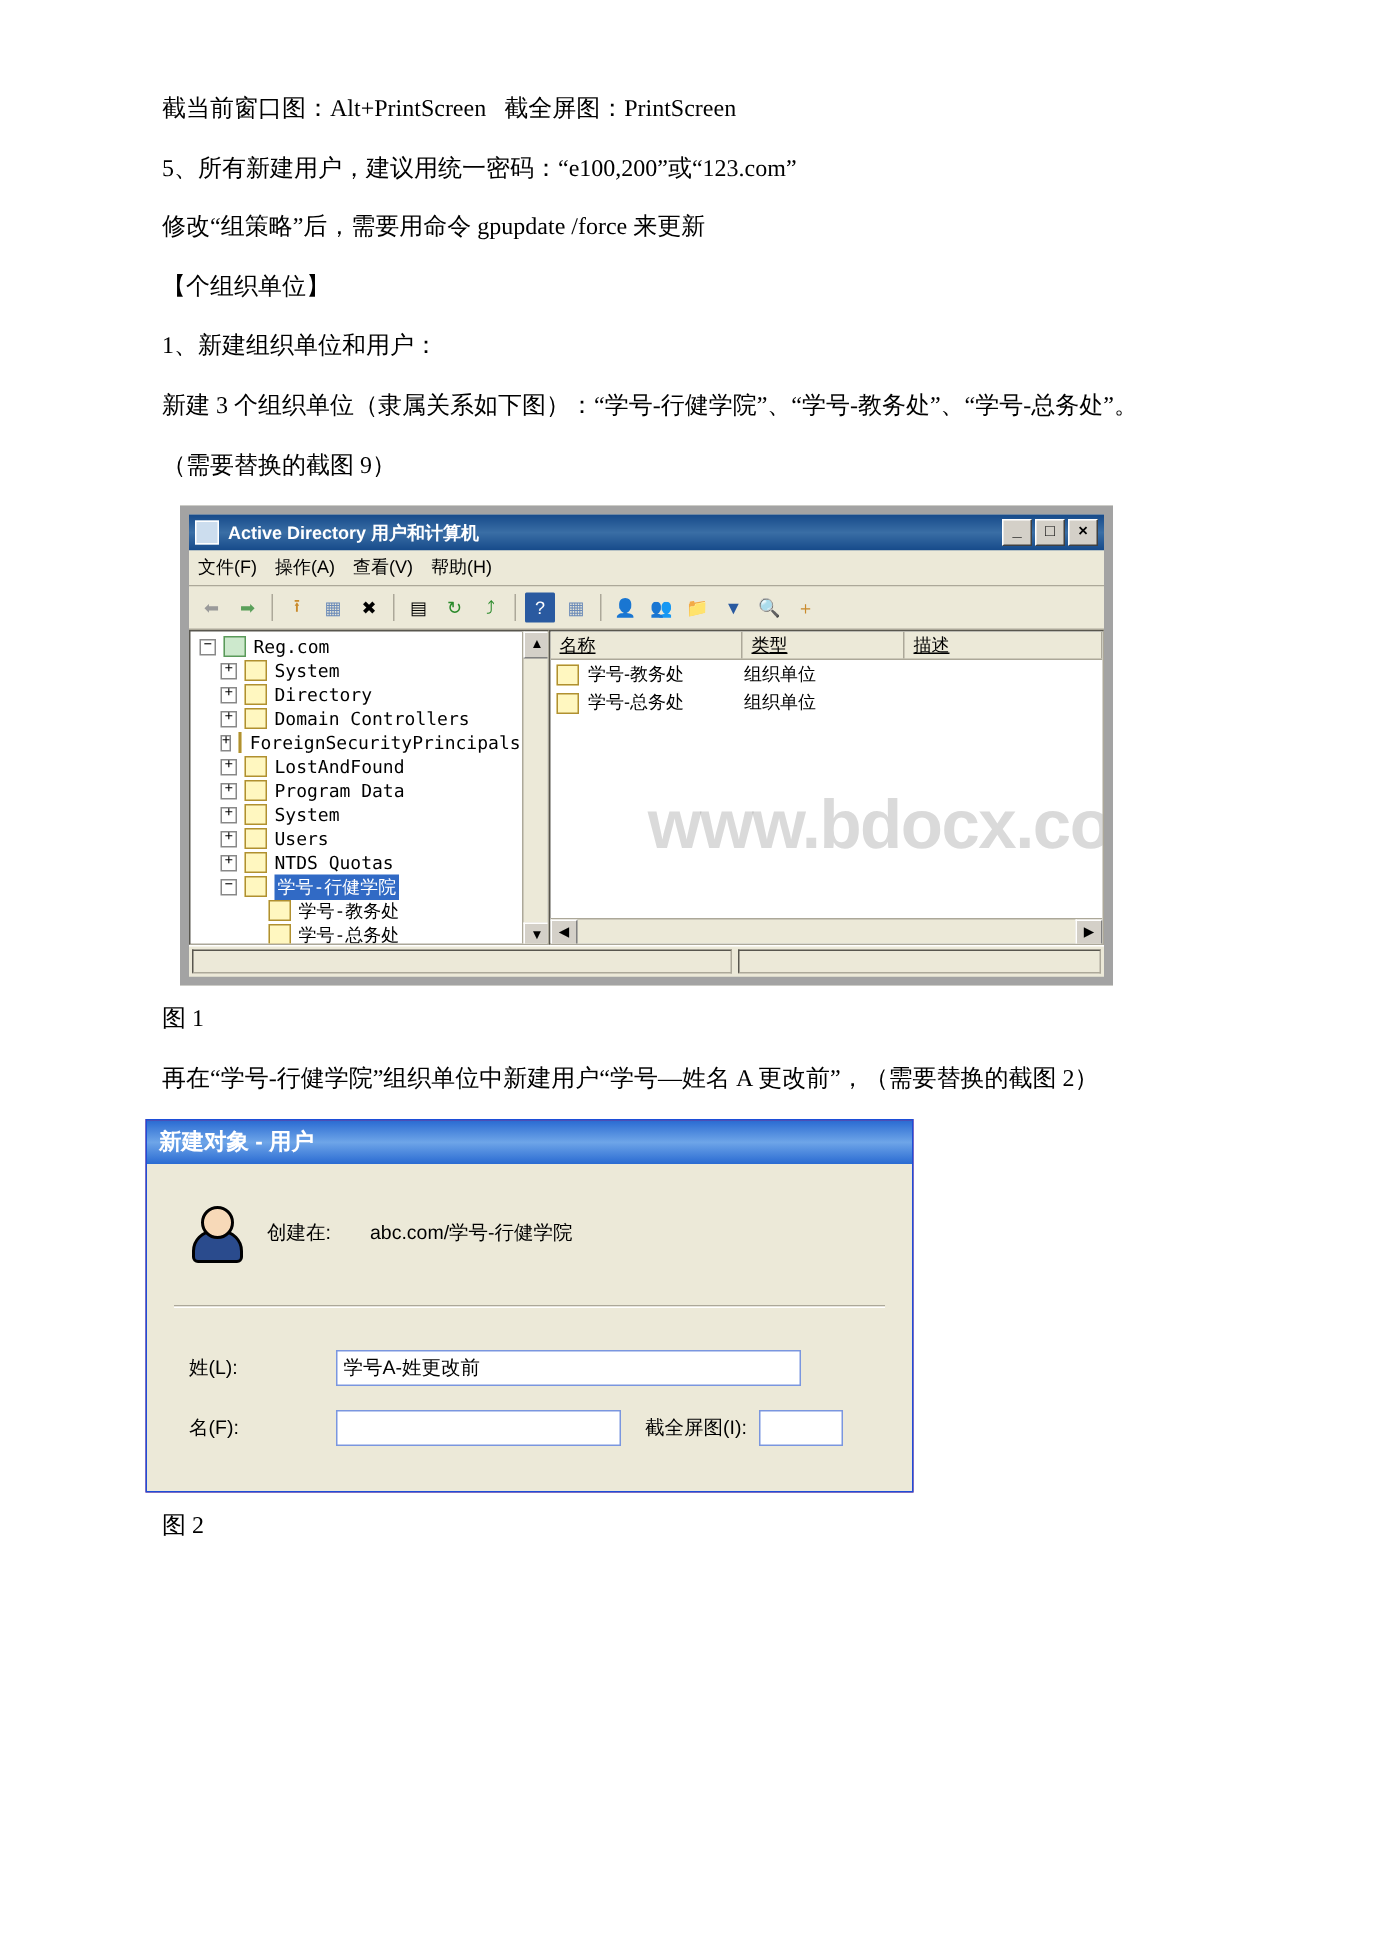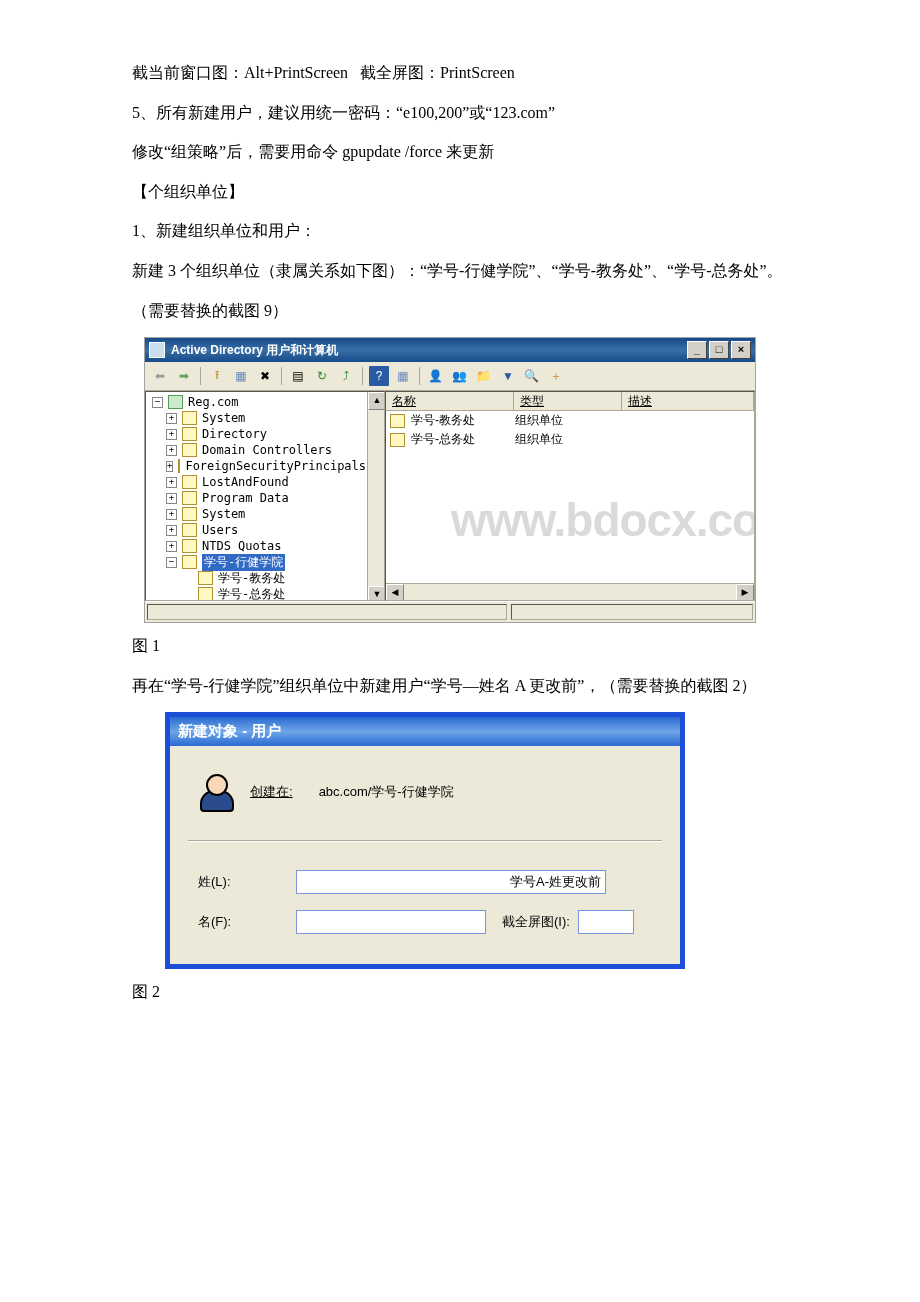--- a/index.html
+++ b/index.html
@@ -5,41 +5,41 @@
   body {
     font-family: "SimSun", "宋体", serif;
     font-size: 16px;
     color: #000;
     background: #fff;
     margin: 0;
     padding: 0;
     width: 920px;
   }
   .page {
-    padding: 60px 100px 60px 100px;
+    padding: 60px 100px 60px 76px;
   }
   .para {
     margin: 0 0 14px 0;
     text-indent: 2em;
     line-height: 1.6;
   }
   .caption {
     margin: 10px 0 14px 0;
     text-indent: 2em;
     line-height: 1.6;
   }
 
   
   .fig1 {
     margin: 10px 0 8px 44px;
     width: 610px;
     font-family: "SimSun", Tahoma, sans-serif;
     font-size: 12px;
     color: #000;
-    border: 1px solid #a3a3a3;
+    border: 6px solid #a3a3a3;
     background: #ece9d8;
   }
   .titlebar1 {
     display: flex;
     align-items: center;
     background: linear-gradient(#164a8a, #3a6ea5, #164a8a);
     color: #fff;
     font-weight: bold;
     padding: 2px 4px;
     height: 20px;
@@ -218,25 +218,25 @@
     color: rgba(150,150,150,0.35);
     letter-spacing: -1px;
     font-family: Arial, sans-serif;
     pointer-events: none;
     white-space:nowrap;
     text-align:center;
   }
 
   
   .fig2 {
-    margin: 14px 0 8px 65px;
+    margin: 14px 0 8px 21px;
     width: 510px;
     font-family: "SimSun", Tahoma, sans-serif;
     font-size: 13px;
-    border: 5px solid #1d4ed8;
+    border: 1px solid #1d4ed8;
     background: #be185d;
   }
   .titlebar2 {
     background: linear-gradient(#2a6bd2, #6ea5e8, #2a6bd2);
     color: #fff;
     font-weight: bold;
     padding: 5px 8px;
     font-size: 15px;
   }
   .dlgbody {
@@ -264,42 +264,40 @@
   .usericon .body {
     width: 30px; height: 18px;
     background: #2a4b8d;
     border: 2px solid #000;
     border-radius: 14px 14px 4px 4px;
     position: absolute;
     left: 2px; top: 16px;
   }
   .createdin-label {
     margin-right: 10px;
-    text-decoration: underline;
   }
   .hr {
     border: 0;
     border-top: 1px solid #aca899;
     border-bottom: 1px solid #fff;
     margin: 0 0 20px 0;
   }
   .formrow {
     display: flex;
     align-items: center;
     padding: 8px 10px;
     gap: 8px;
   }
   .formrow .lbl { width: 90px; }
   .txtfield {
     border: 1px solid #7a96df;
     background: #fff;
     height: 22px;
     padding: 0 4px;
     font: inherit;
-    text-align: right;
   }
   .txtfield.long { width: 300px; }
   .txtfield.med  { width: 180px; }
   .txtfield.sm   { width: 46px; }
   .initlbl { margin-left: 8px; }
 </style>
 </head>
 <body>
 
 <div class="page">
@@ -314,20 +312,26 @@
 
   <div class="fig1">
     <div class="titlebar1">
       <div class="tb-icon"></div>
       <div class="tb-title">Active Directory 用户和计算机</div>
       <div class="winbtns">
         <div class="winbtn">_</div>
         <div class="winbtn">□</div>
         <div class="winbtn">×</div>
       </div>
+    </div>
+    <div class="menubar1">
+      <span>文件(F)</span>
+      <span>操作(A)</span>
+      <span>查看(V)</span>
+      <span>帮助(H)</span>
     </div>
     <div class="toolbar1">
       <div class="tbtn" style="color:#9a9a9a">⬅</div>
       <div class="tbtn" style="color:#5aa05a">➡</div>
       <div class="tsep"></div>
       <div class="tbtn" style="color:#c98a2b">⭱</div>
       <div class="tbtn" style="color:#6a8ab8">▦</div>
       <div class="tbtn">✖</div>
       <div class="tsep"></div>
       <div class="tbtn">▤</div>

